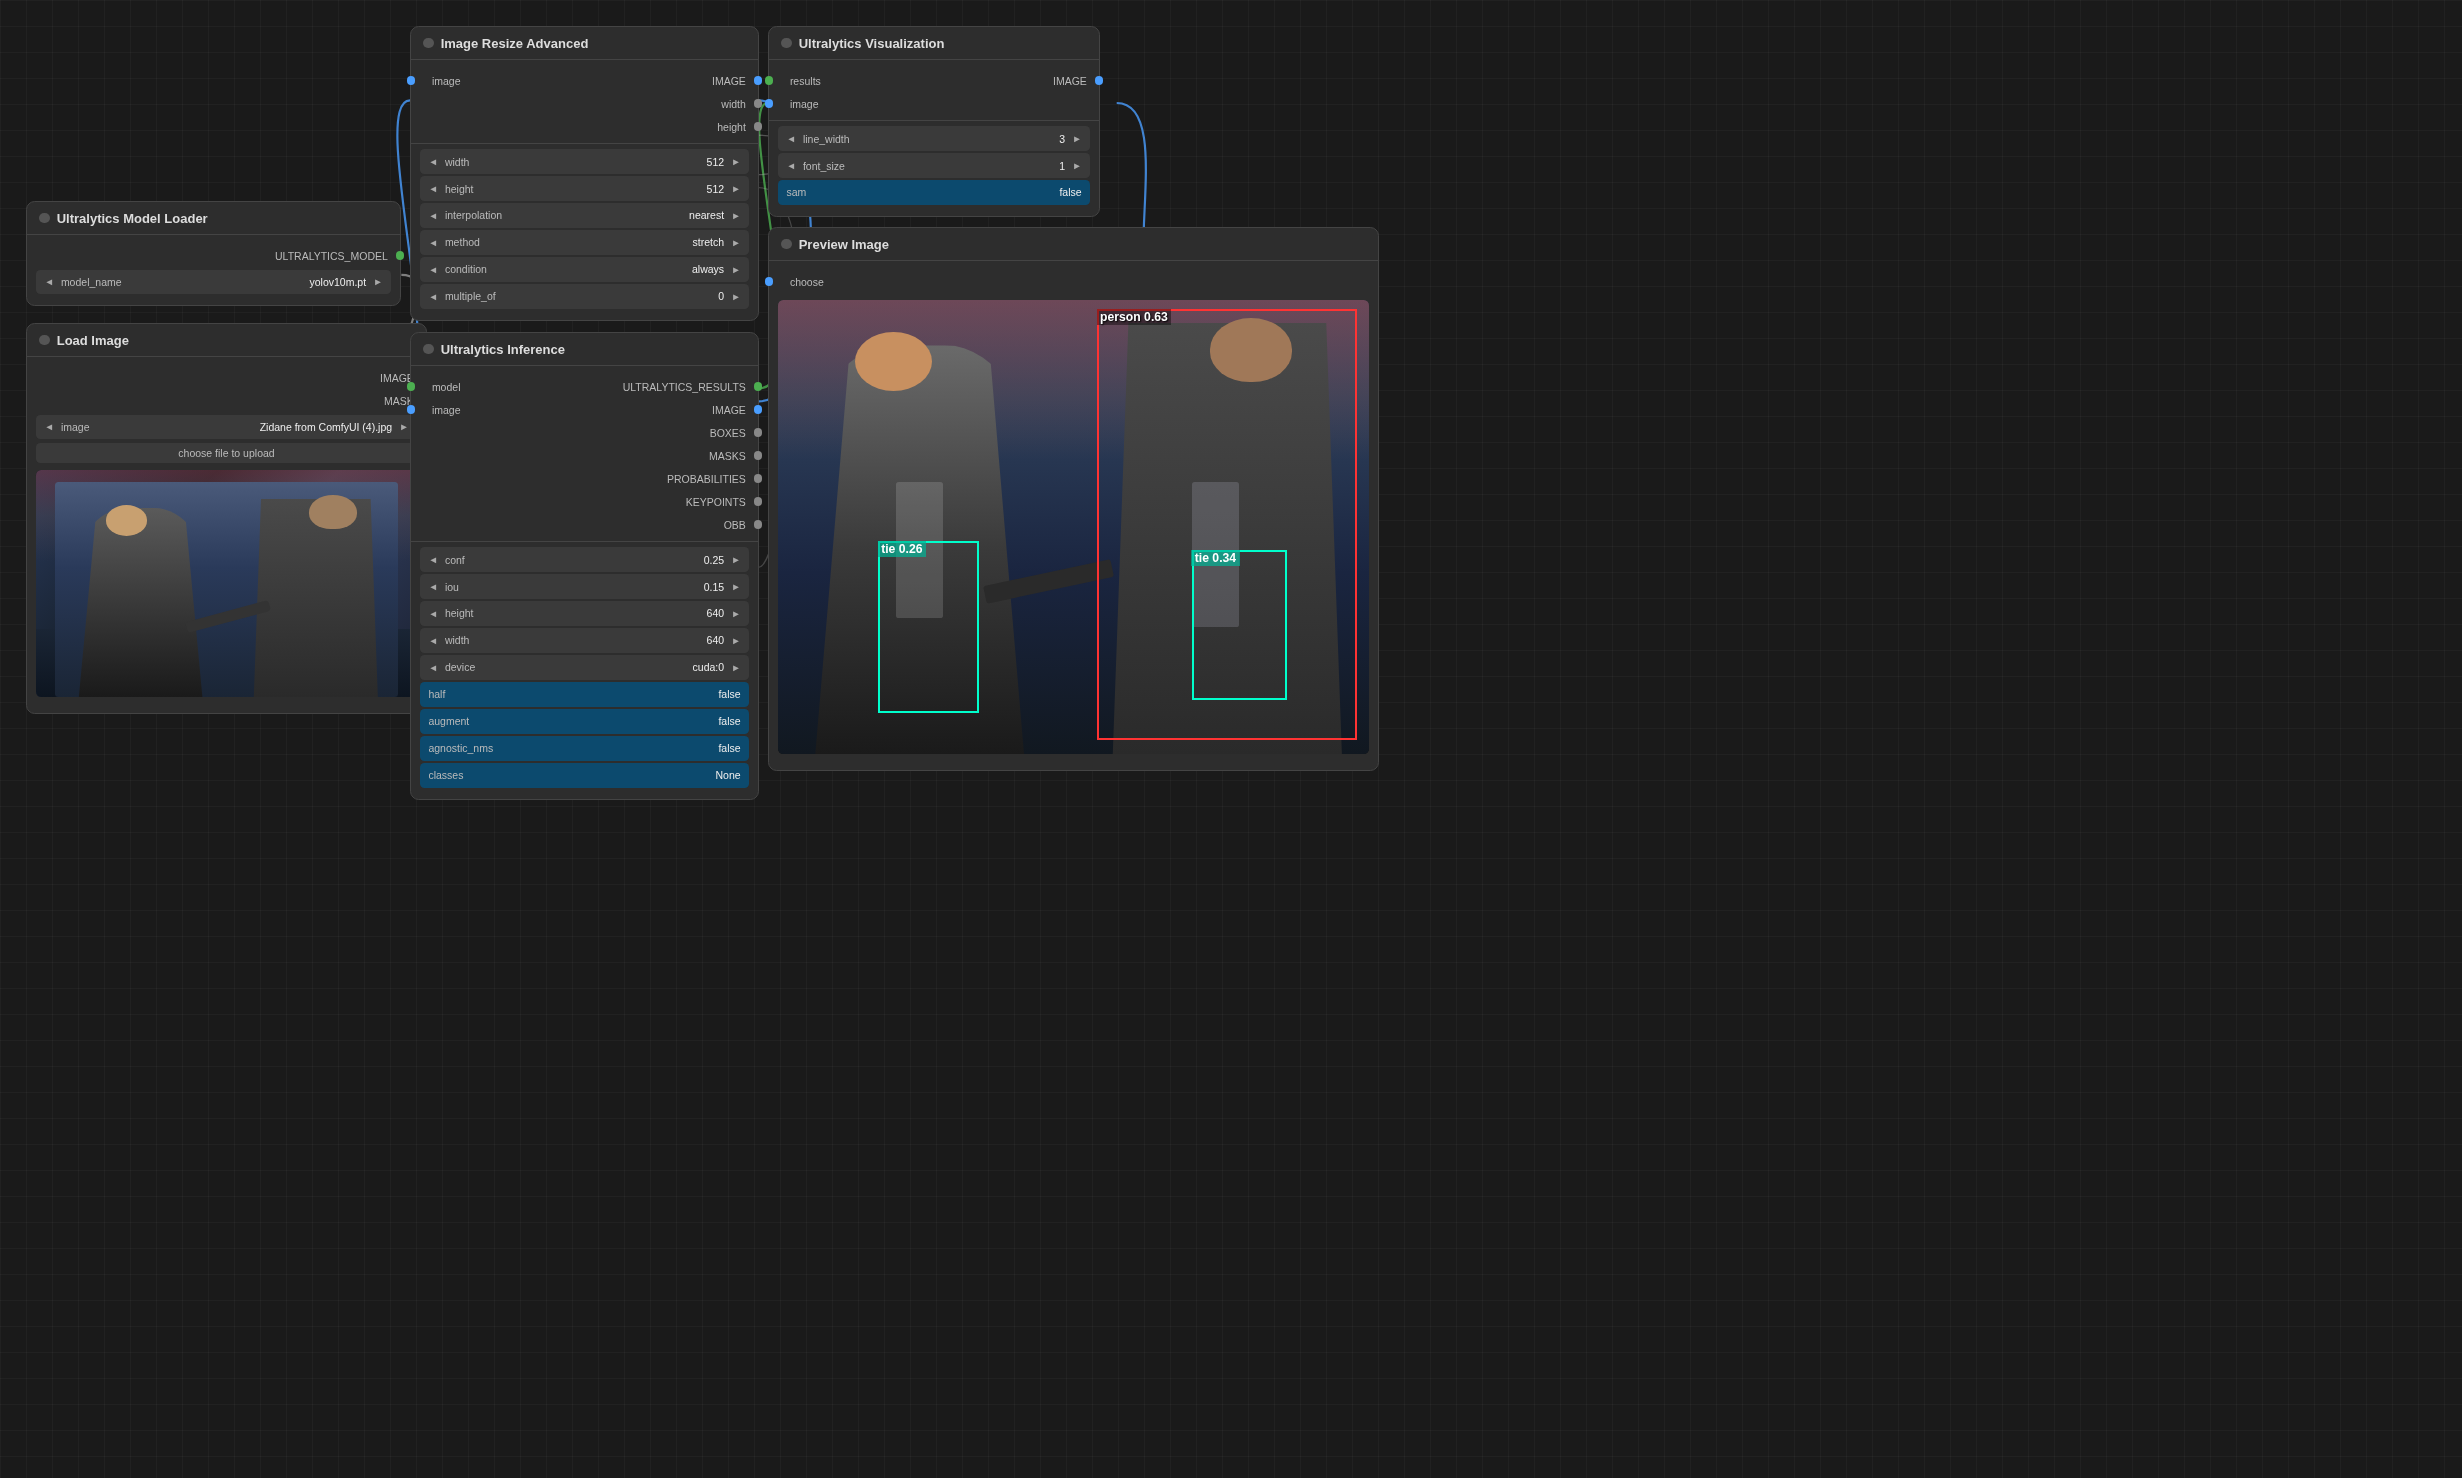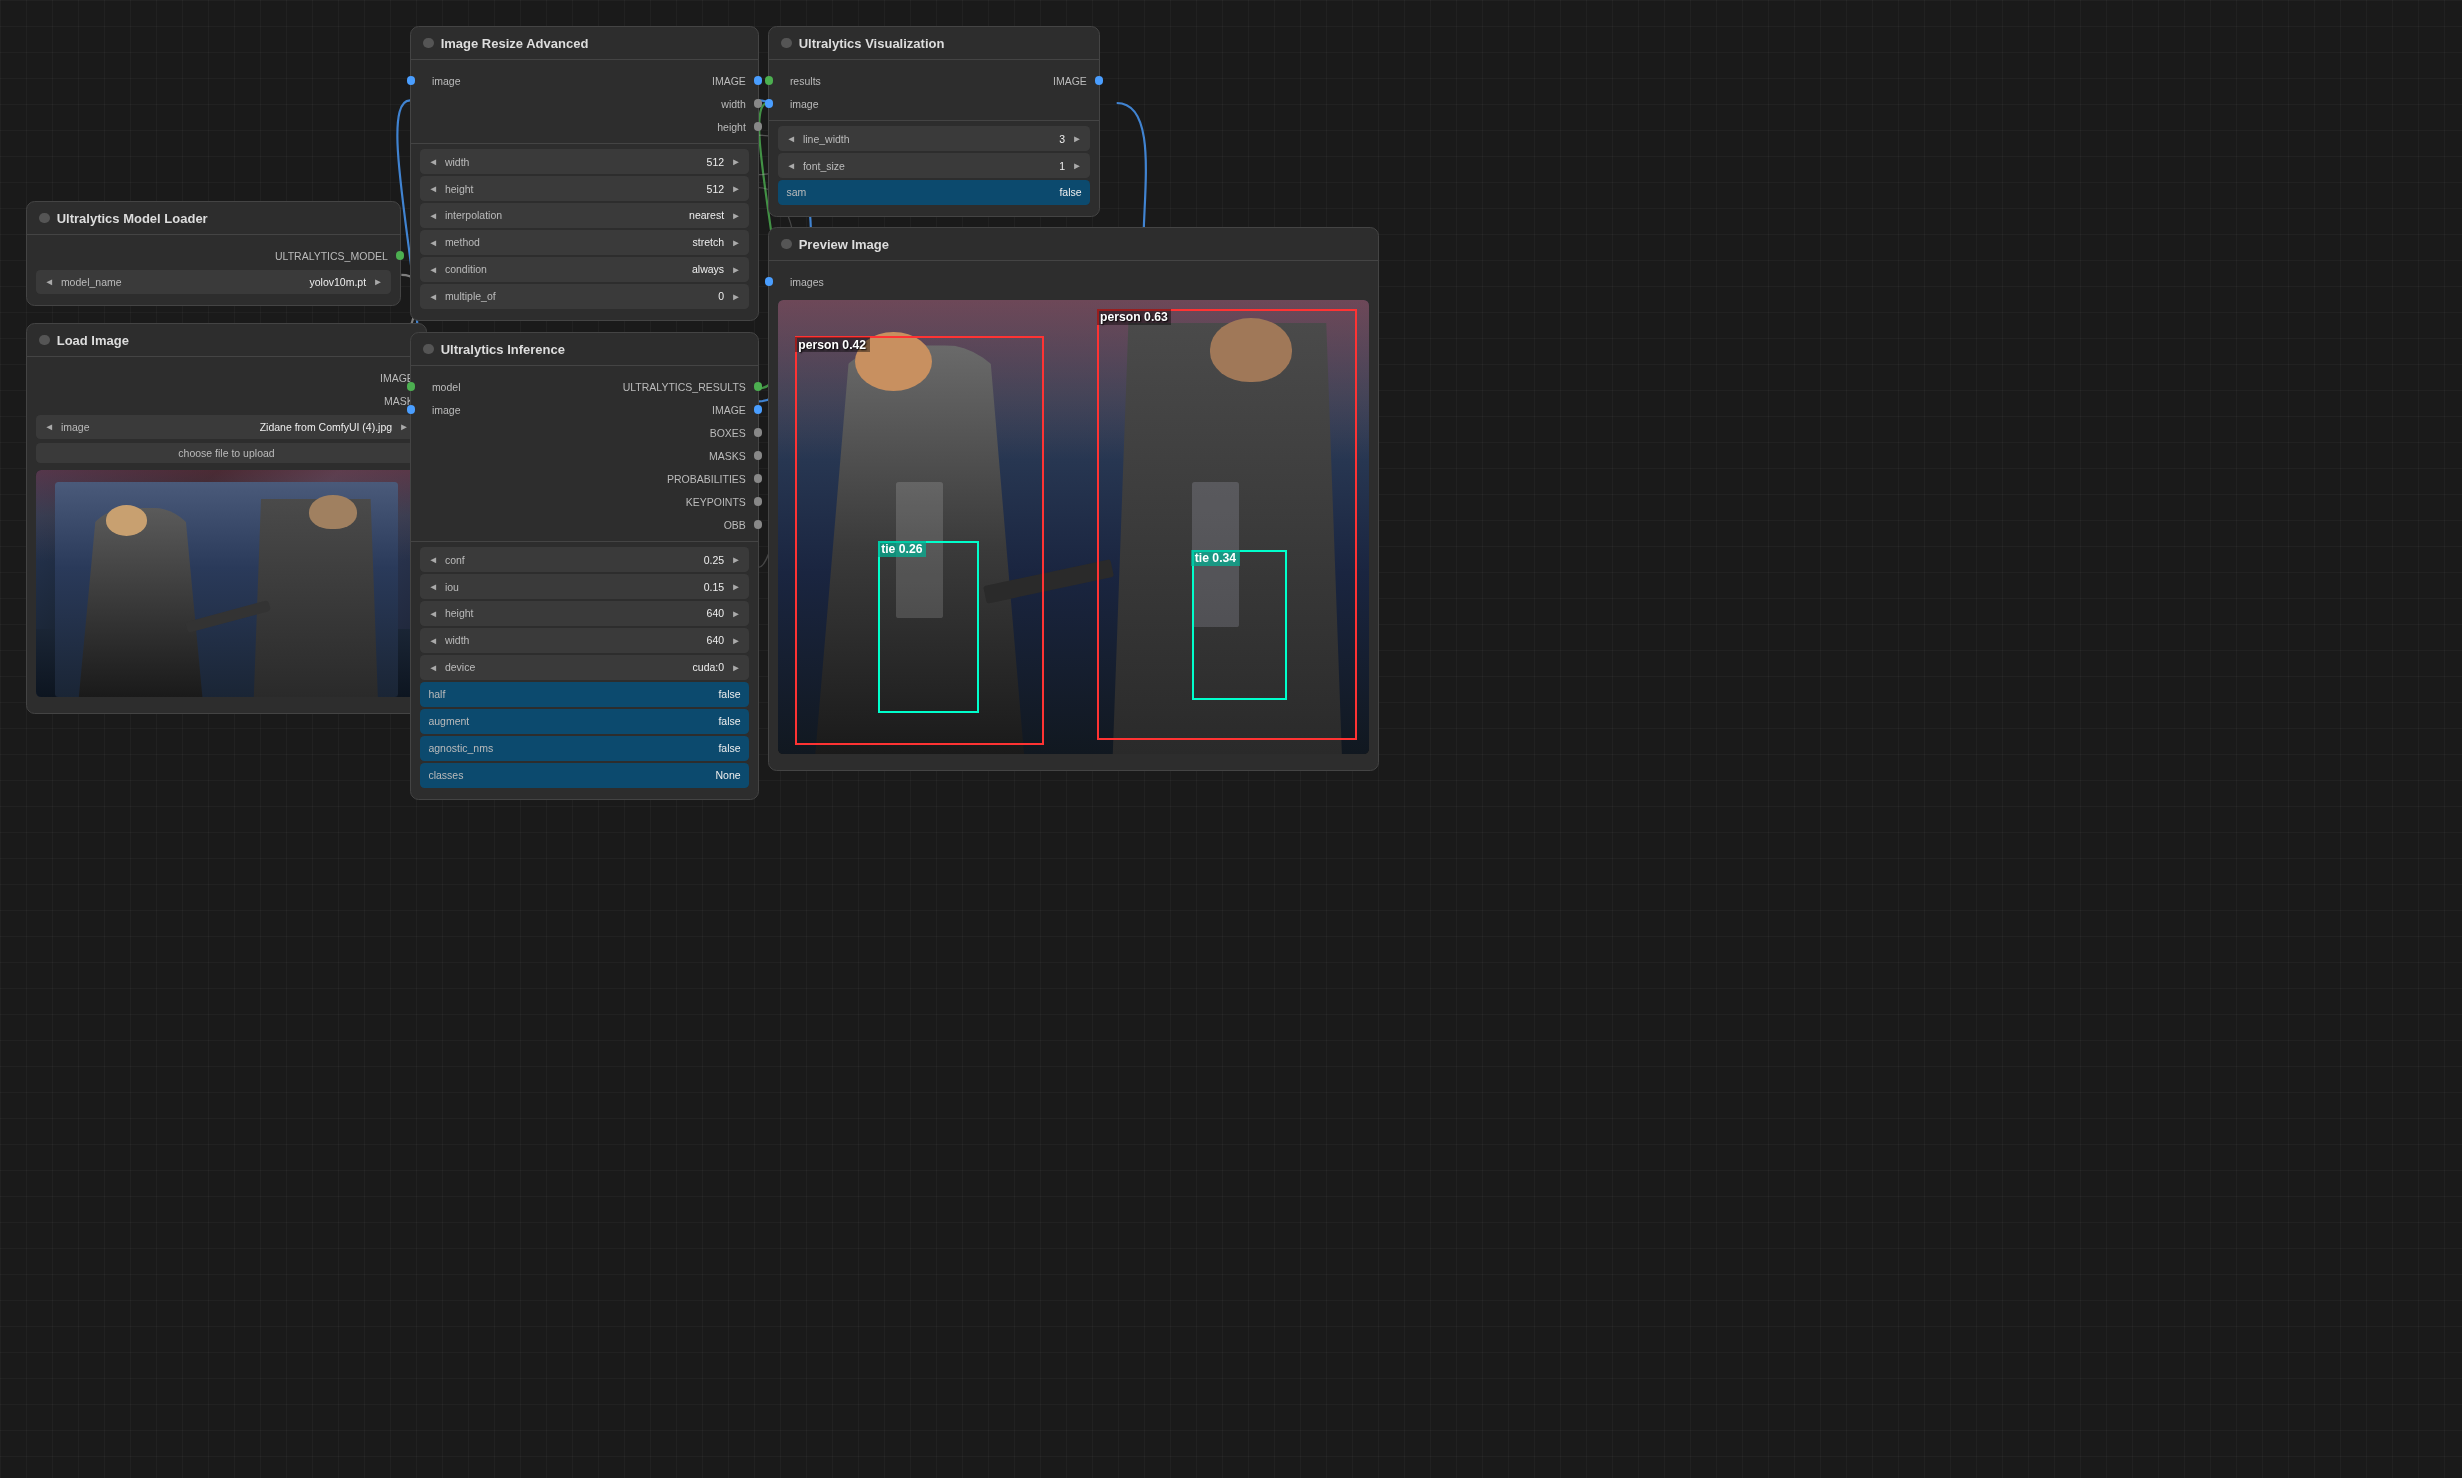--- a/index.html
+++ b/index.html
@@ -554,21 +554,21 @@
 </div>
 
 <div class="node" id="preview">
   <div class="node-header">
     <span class="node-dot"></span>
     <span>Preview Image</span>
   </div>
   <div class="node-body">
     <div class="port-row">
       <span class="port-dot left blue"></span>
-      <span class="port-label" style="padding-left:8.7px;">images</span>
+      <span class="port-label" style="padding-left:8.7px;">choose</span>
     </div>
     <div class="preview-image-container">
 
       <div style="width:100%;height:100%;background:linear-gradient(180deg,#3a4a6a 0%,#2a3a55 30%,#1a2540 60%,#111820 100%);position:relative;overflow:hidden;">
 
         <div style="position:absolute;top:0;left:0;right:0;height:35%;background:linear-gradient(180deg,rgba(160,70,70,0.5) 0%,rgba(120,80,80,0.3) 60%,transparent 100%);"></div>
 
         <div style="position:absolute;bottom:0;left:3%;width:42%;height:90%;background:linear-gradient(180deg,#6a6a6a 0%,#3a3a3a 50%,#1a1a1a 100%);border-radius:40% 40% 3% 3%;clip-path:polygon(22% 0%,78% 0%,92% 100%,8% 100%);"></div>
 
         <div style="position:absolute;bottom:80%;left:13%;width:13%;height:13%;background:#c89060;border-radius:50%;"></div>
@@ -576,25 +576,20 @@
         <div style="position:absolute;bottom:0;right:2%;width:44%;height:95%;background:linear-gradient(180deg,#4a4a4a 0%,#2a2a2a 100%);clip-path:polygon(12% 0%,88% 0%,94% 100%,6% 100%);"></div>
 
         <div style="position:absolute;bottom:82%;right:13%;width:14%;height:14%;background:#a07858;border-radius:50% 50% 48% 48%;"></div>
 
         <div style="position:absolute;bottom:33%;left:35%;width:22%;height:4%;background:#2a2a2a;border-radius:2.6px;transform:rotate(-12deg);transform-origin:left center;"></div>
 
         <div style="position:absolute;bottom:30%;left:20%;width:8%;height:30%;background:rgba(255,255,255,0.15);border-radius:2.6px;"></div>
 
         <div style="position:absolute;bottom:28%;right:22%;width:8%;height:32%;background:rgba(200,200,220,0.2);border-radius:2.6px;"></div>
 
-        <div class="det-box" style="left:3%;top:8%;width:42%;height:90%;border-color:#ff3333;">
-          <div style="position:absolute;top:-1.7px;left:-2.6px;background:rgba(0,0,0,0.4);padding:0.9px 3.5px;">
-            <span style="font-size:12.2px;font-weight:900;color:white;text-shadow:0.9px 0.9px 1.7px #000;">person  0.42</span>
-          </div>
-        </div>
 
         <div class="det-box" style="left:17%;top:53%;width:17%;height:38%;border-color:#00ffcc;">
           <div style="position:absolute;top:-1.7px;left:-2.6px;background:rgba(0,180,150,0.7);padding:0.9px 3.5px;">
             <span style="font-size:12.2px;font-weight:900;color:white;">tie  0.26</span>
           </div>
         </div>
 
         <div class="det-box" style="right:2%;top:2%;width:44%;height:95%;border-color:#ff3333;">
           <div style="position:absolute;top:-1.7px;left:-2.6px;background:rgba(0,0,0,0.4);padding:0.9px 3.5px;">
             <span style="font-size:12.2px;font-weight:900;color:white;text-shadow:0.9px 0.9px 1.7px #000;">person  0.63</span>

